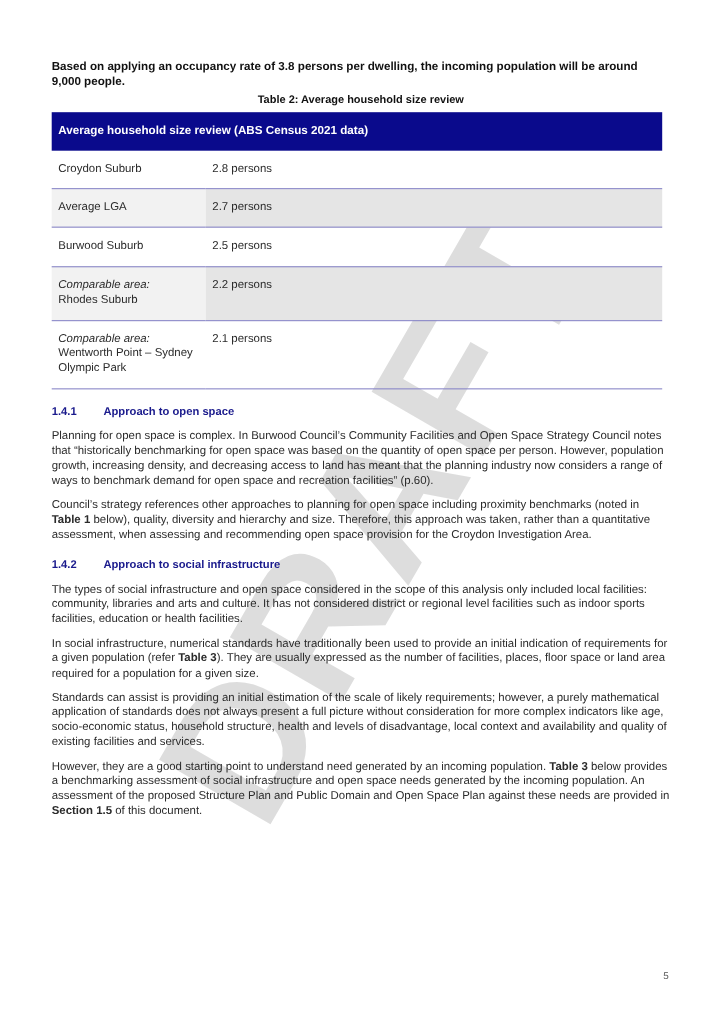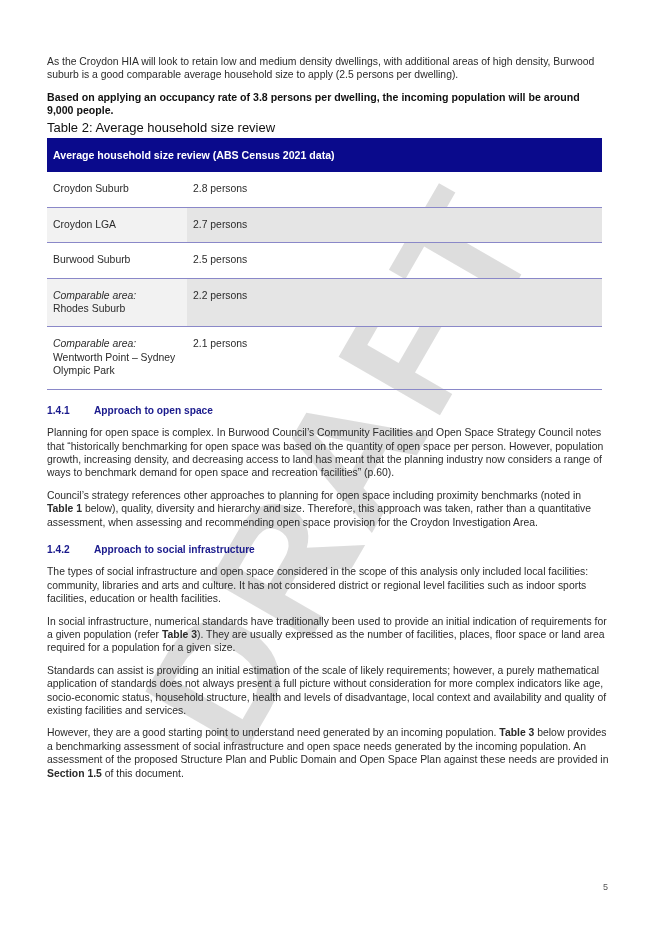--- a/index.html
+++ b/index.html
@@ -5,21 +5,21 @@
     html, body { margin: 0; padding: 0; background: #ffffff; }
     body {
       width: 656px; height: 928px; position: relative; overflow: hidden;
       font-family: "Liberation Sans", sans-serif; color: #2b2b2b;
       font-size: 10.4px; line-height: 13.4px;
     }
     .page { position: absolute; left: 47px; top: 55px; width: 562px; }
     p { margin: 0 0 9px 0; }
     .intro { margin-bottom: 9px; }
     .bold-statement { font-weight: bold; color: #111; font-size: 10.6px; margin-bottom: 3px; }
-    .caption { font-weight: normal; font-size: 13px; color: #111; margin: 0 0 4px 0; }
+    .caption { font-weight: bold; font-size: 10px; color: #111; margin: 0 0 4px 0; text-align: center; }
     table.hh {
       width: 555px; border-collapse: collapse; font-size: 10.4px; margin-bottom: 14px;
     }
     table.hh th {
       background: #0a0a8c; color: #fff; text-align: left; font-weight: bold;
       padding: 11px 6px 10px 6px; font-size: 10.6px;
     }
     table.hh td {
       padding: 10px 6px 11px 6px; vertical-align: top; border-bottom: 1px solid #8a88c8;
     }
@@ -47,38 +47,37 @@
       -webkit-text-stroke: 0; line-height: 1;
     }
   </style>
 </head>
 <body>
 
 <div class="watermark">DRAFT</div>
 
 <div class="page">
 
-  <p class="intro">As the Croydon HIA will look to retain low and medium density dwellings, with additional areas of high density, Burwood suburb is a good comparable average household size to apply (2.5 persons per dwelling).</p>
   <p class="bold-statement">Based on applying an occupancy rate of 3.8 persons per dwelling, the incoming population will be around 9,000 people.</p>
 
   <div class="caption">Table 2: Average household size review</div>
 
   <table class="hh">
     <thead>
       <tr>
         <th colspan="2">Average household size review (ABS Census 2021 data)</th>
       </tr>
     </thead>
     <tbody>
       <tr>
         <td class="c1">Croydon Suburb</td>
         <td>2.8 persons</td>
       </tr>
       <tr class="alt">
-        <td class="c1">Croydon LGA</td>
+        <td class="c1">Average LGA</td>
         <td>2.7 persons</td>
       </tr>
       <tr>
         <td class="c1">Burwood Suburb</td>
         <td>2.5 persons</td>
       </tr>
       <tr class="alt">
         <td class="c1"><span class="em">Comparable area:</span><br><span>Rhodes Suburb</span></td>
         <td>2.2 persons</td>
       </tr>

